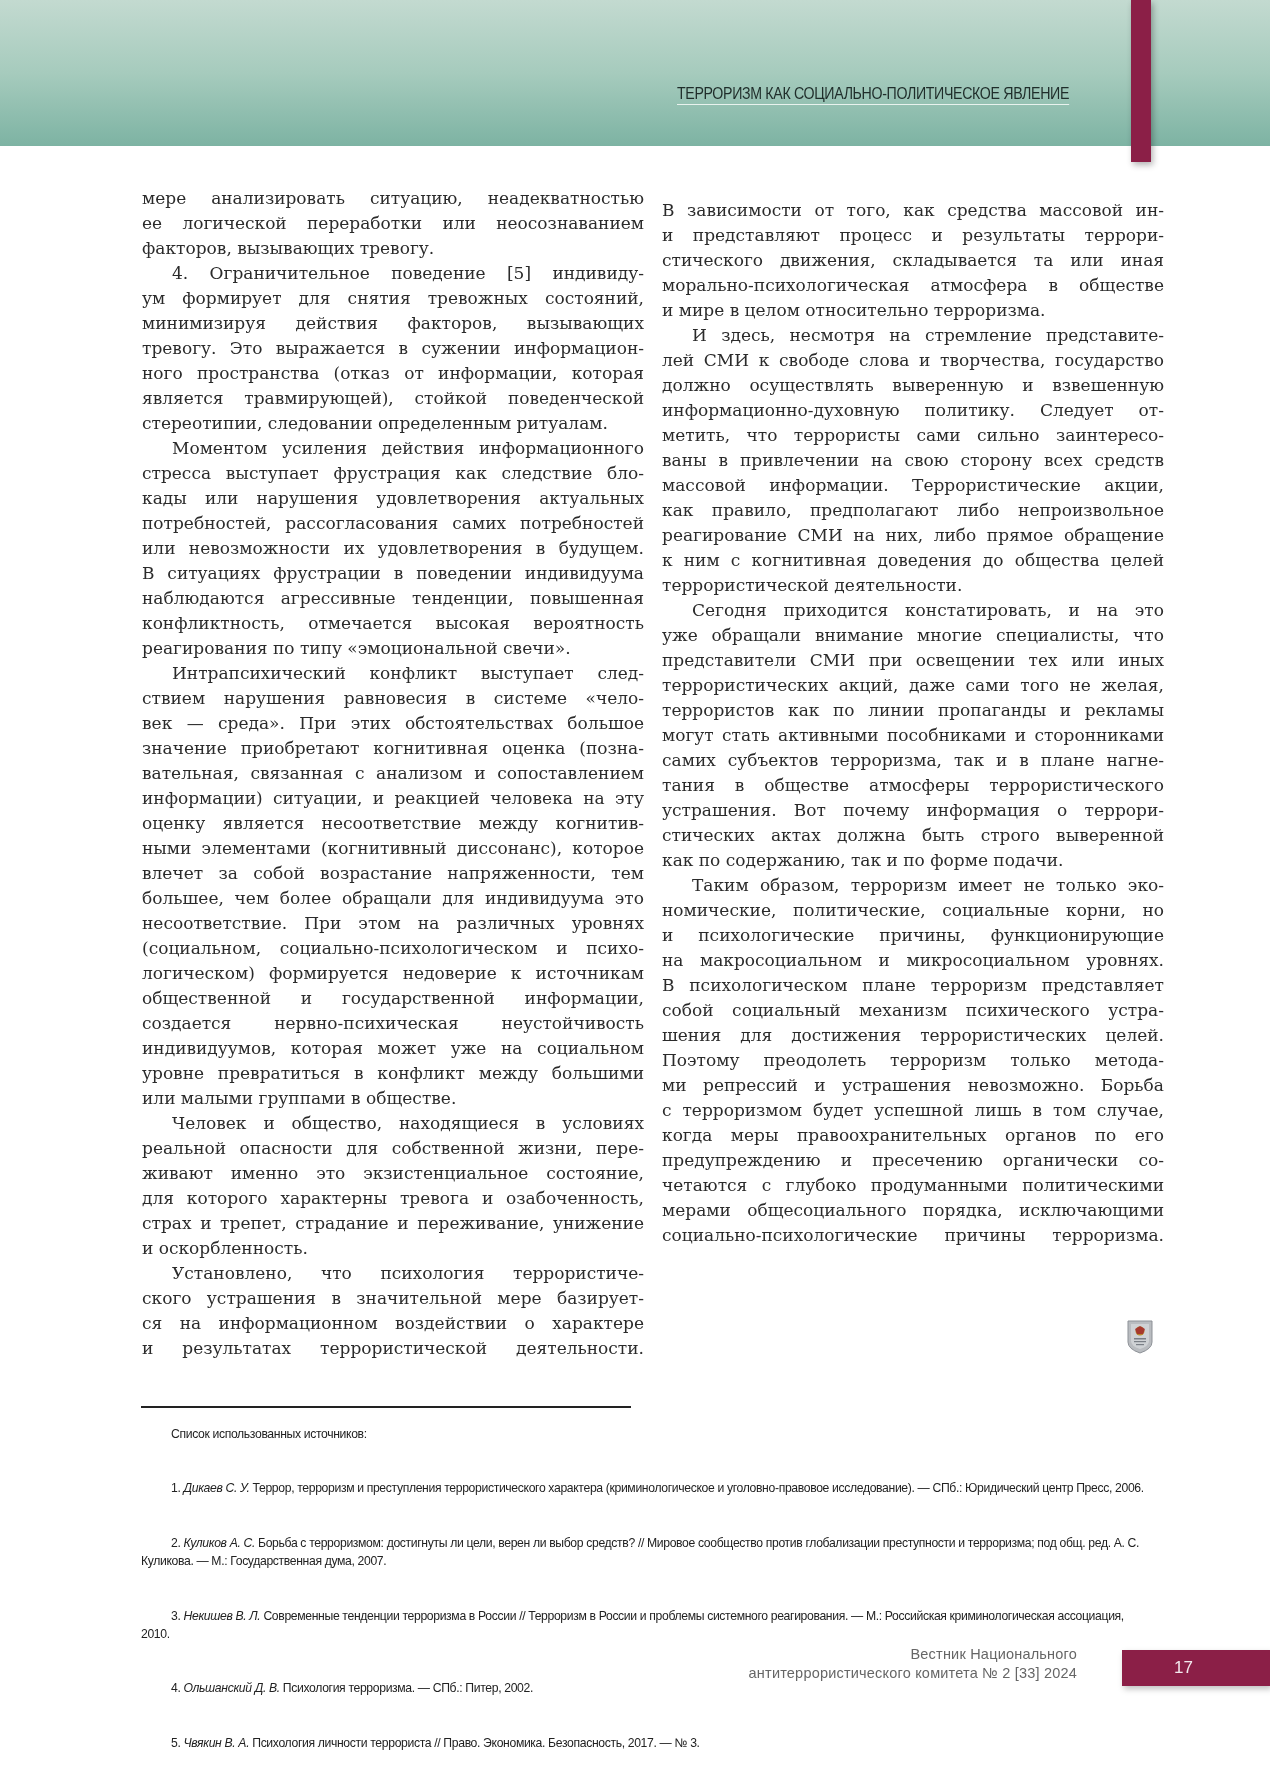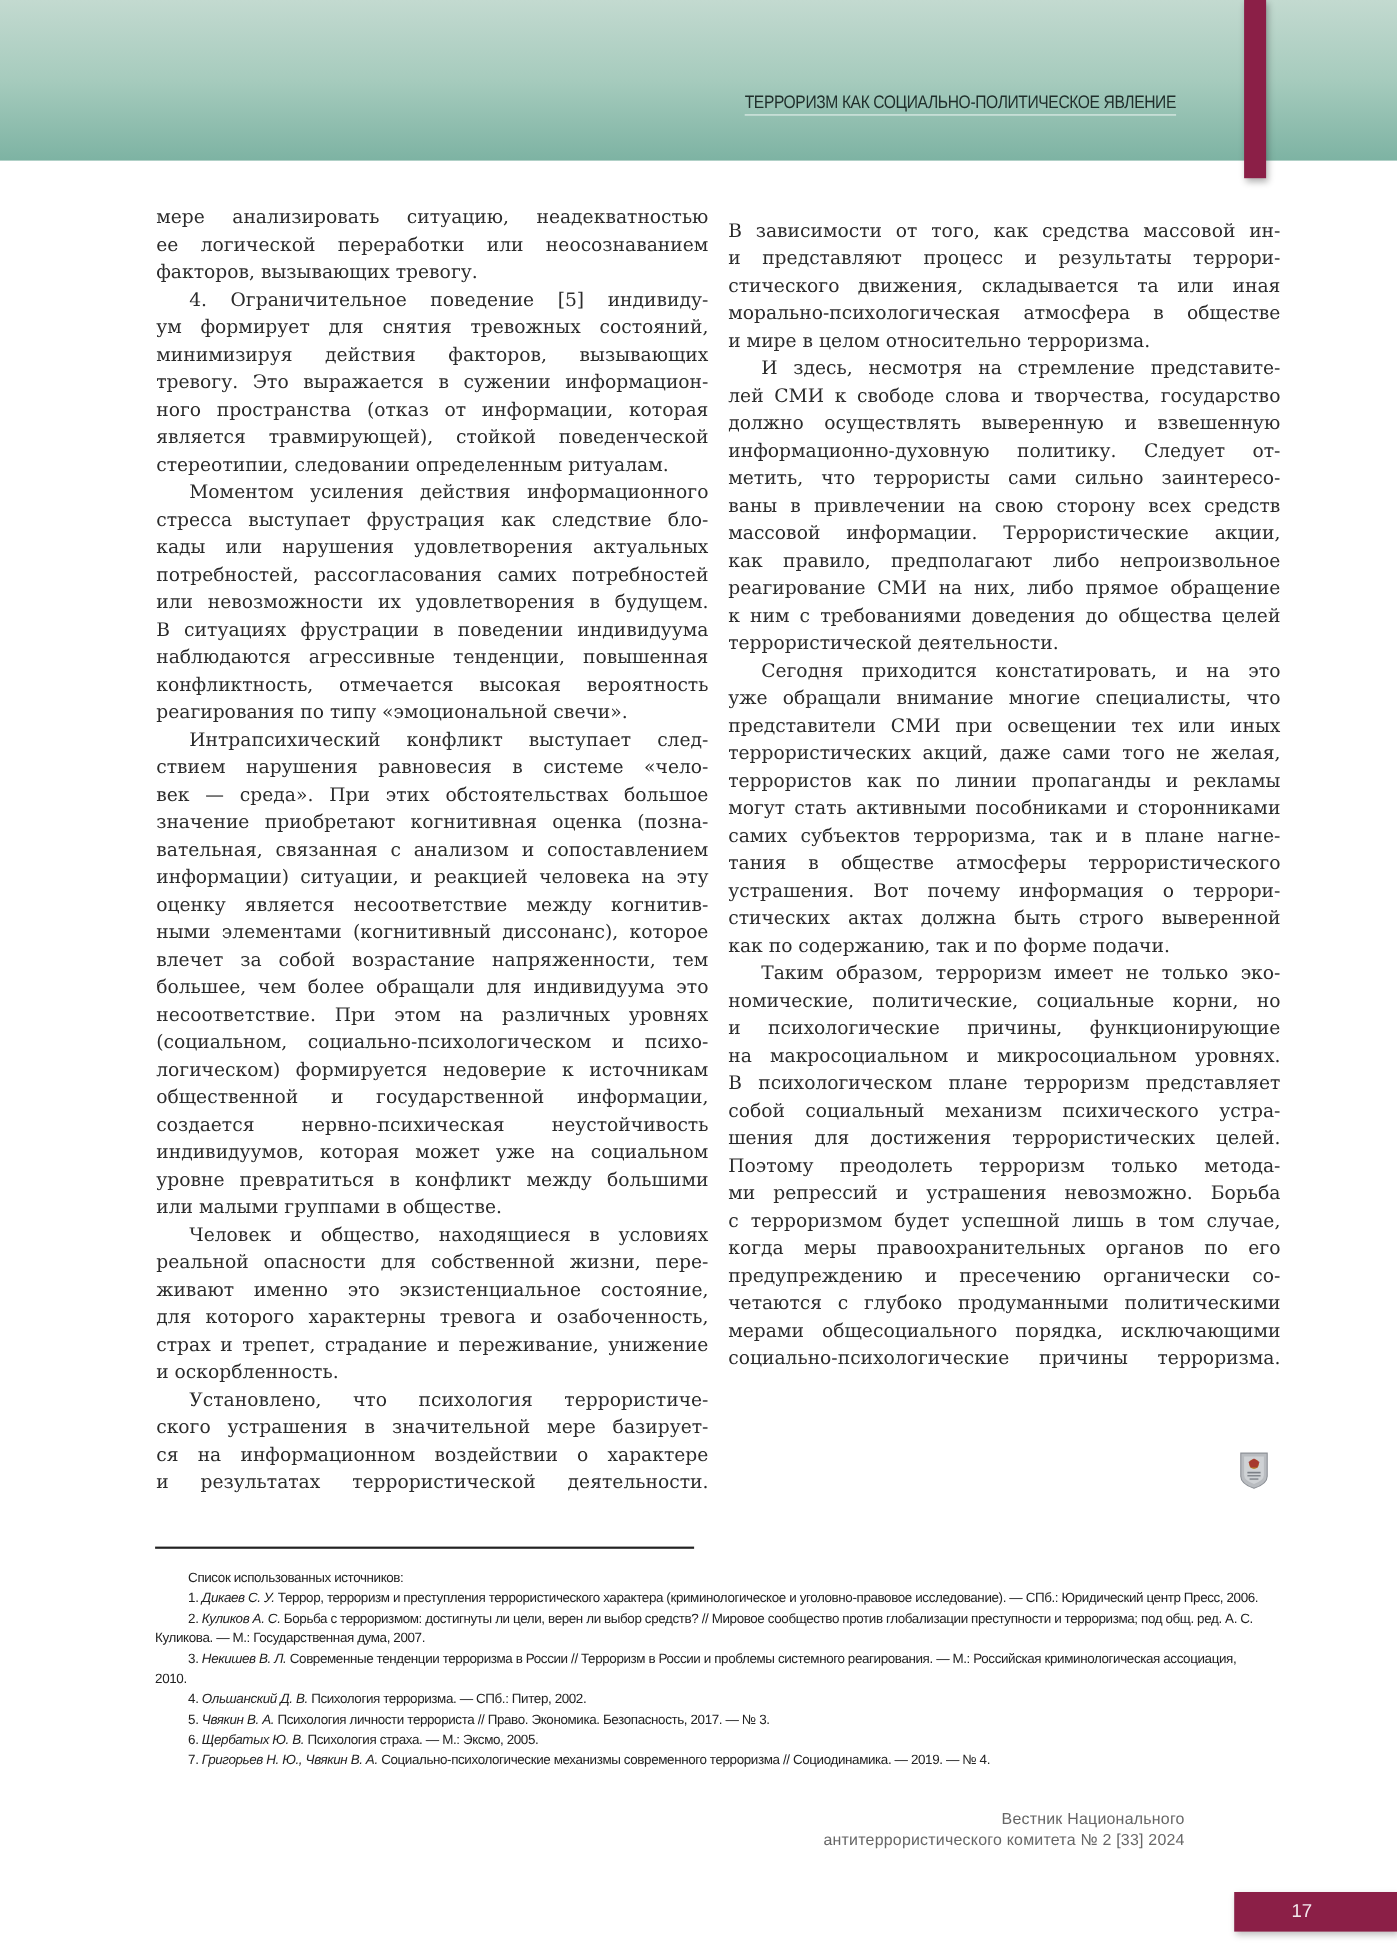--- a/index.html
+++ b/index.html
@@ -41,30 +41,30 @@
   .footnote-rule {
     position: absolute; left: 141px; top: 1406px; width: 490px; height: 2px;
     background: #222;
   }
   .refs {
     position: absolute; left: 141px; top: 1425px; width: 1012px;
     font-family: "Liberation Sans", sans-serif; font-size: 12.2px; line-height: 18.4px;
     color: #222; letter-spacing: -0.35px;
   }
   .refs .ref { display: block; }
-  .refs .ref-item { text-indent: 30px; }
+  .refs .ref-item { text-indent: 30px; margin-top: 36px; }
   .refs .ref-title { padding-left: 30px; }
   .refs .author { font-style: italic; }
   .footer-journal {
     position: absolute; right: 193px; top: 1645px; text-align: right;
     font-family: "Liberation Sans", sans-serif; font-size: 14.5px; line-height: 19px;
     color: #666; letter-spacing: 0.2px; font-weight: 300;
   }
   .page-num-box {
-    position: absolute; left: 1122px; top: 1720px; width: 148px; height: 36px;
+    position: absolute; left: 1122px; top: 1650px; width: 148px; height: 36px;
     background: #8b1f47; box-shadow: 2px 3px 6px rgba(0,0,0,0.25);
   }
   .page-num {
     position: absolute; left: 52px; top: 8px; color: #f3e9ee;
     font-family: "Liberation Sans", sans-serif; font-size: 17px;
   }
 </style>
 </head>
 <body>
 
@@ -144,21 +144,21 @@
     <div class="para">
       <span class="line first indent">И здесь, несмотря на стремление представите-</span>
       <span class="line">лей СМИ к свободе слова и творчества, государство</span>
       <span class="line">должно осуществлять выверенную и взвешенную</span>
       <span class="line">информационно-духовную политику. Следует от-</span>
       <span class="line">метить, что террористы сами сильно заинтересо-</span>
       <span class="line">ваны в привлечении на свою сторону всех средств</span>
       <span class="line">массовой информации. Террористические акции,</span>
       <span class="line">как правило, предполагают либо непроизвольное</span>
       <span class="line">реагирование СМИ на них, либо прямое обращение</span>
-      <span class="line">к ним с требованиями доведения до общества целей</span>
+      <span class="line">к ним с когнитивная доведения до общества целей</span>
       <span class="line last">террористической деятельности.</span>
     </div>
     <div class="para">
       <span class="line first indent">Сегодня приходится констатировать, и на это</span>
       <span class="line">уже обращали внимание многие специалисты, что</span>
       <span class="line">представители СМИ при освещении тех или иных</span>
       <span class="line">террористических акций, даже сами того не желая,</span>
       <span class="line">террористов как по линии пропаганды и рекламы</span>
       <span class="line">могут стать активными пособниками и сторонниками</span>
       <span class="line">самих субъектов терроризма, так и в плане нагне-</span>

